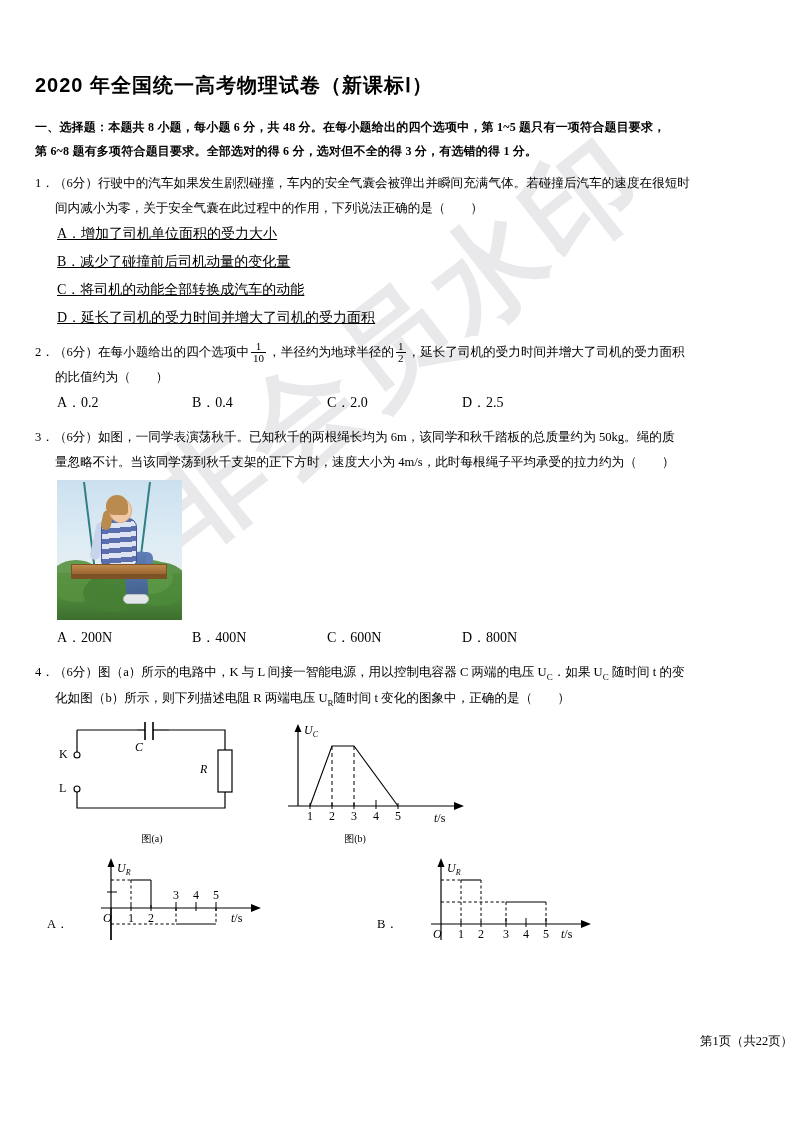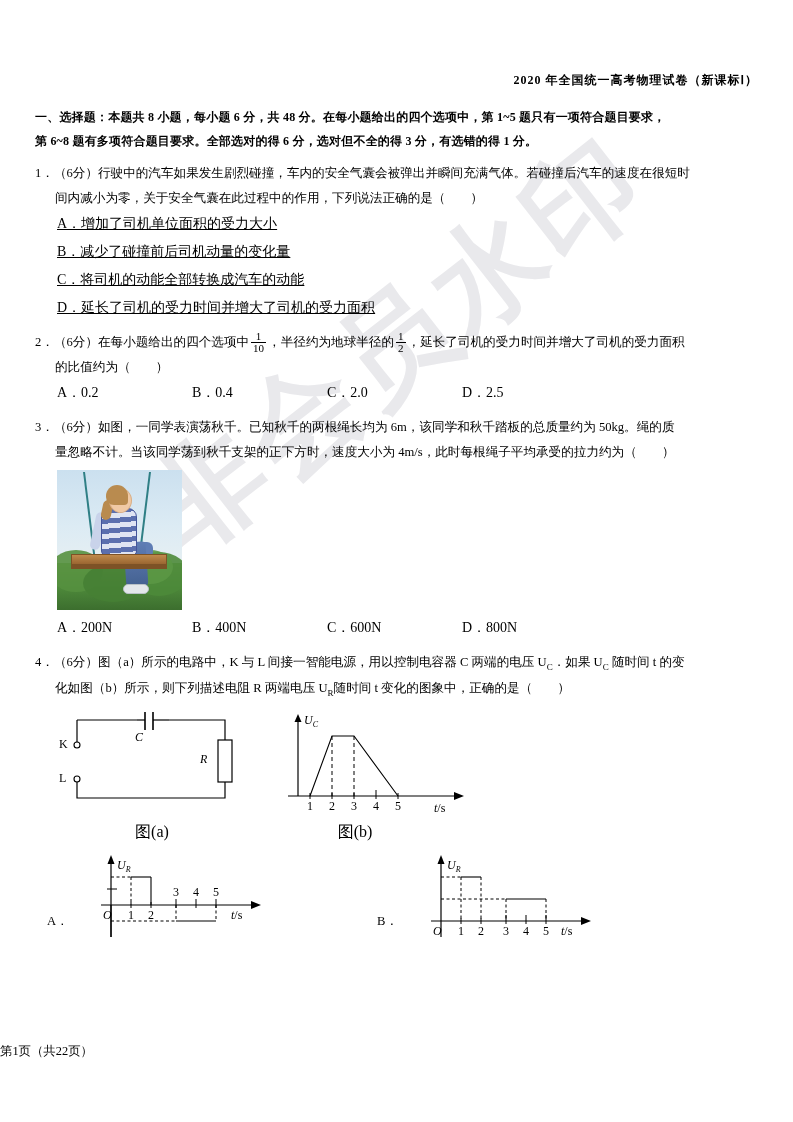--- a/index.html
+++ b/index.html
@@ -47,26 +47,26 @@
     transform: rotate(-38deg);
     transform-origin: left center;
   }
   
   .content {
     position: relative;
     z-index: 2;
     padding-top: 72px;
   }
   .doc-title {
-    text-align: right;
-    font-size: 12px;
+    text-align: left;
+    font-size: 20px;
     font-weight: 700;
     letter-spacing: 1px;
     margin: 0 0 16px 0;
-    font-family: Liberation Serif, serif;
+    font-family: Liberation Sans, sans-serif;
   }
   .section-head {
     font-size: 12px;
     font-weight: 700;
     line-height: 2.0;
     letter-spacing: 0.2px;
     margin-bottom: 6px;
     text-align: justify;
   }
   .q {
@@ -215,21 +215,21 @@
   
   .fig-row {
     display: flex;
     align-items: flex-start;
     padding-left: 22px;
     margin-top: 8px;
   }
   .fig-block { position: relative; }
   .fig-cap {
     text-align: center;
-    font-size: 16px;
+    font-size: 10px;
     margin-top: 2px;
     font-family: "Liberation Serif", "DejaVu Serif", serif;
   }
   .svgfig { display: block; }
   .opt-graph-row {
     display: flex;
     align-items: flex-end;
     margin-top: 6px;
     padding-left: 6px;
   }
@@ -237,22 +237,22 @@
     font-size: 12.6px;
     padding-bottom: 14px;
     width: 26px;
     text-align: left;
     padding-left: 6px;
   }
   
   .footer {
     position: absolute;
     left: 0; right: 0;
-    bottom: 62px;
-    text-align: left;
+    bottom: 72px;
+    text-align: right;
     font-size: 12.4px;
     z-index: 3;
   }
 </style>
 </head>
 <body>
 
 <div class="page">
 
   <div class="watermark">

